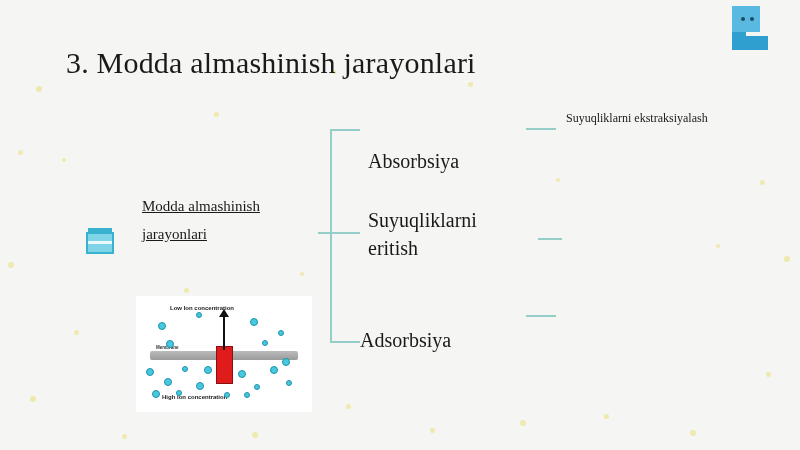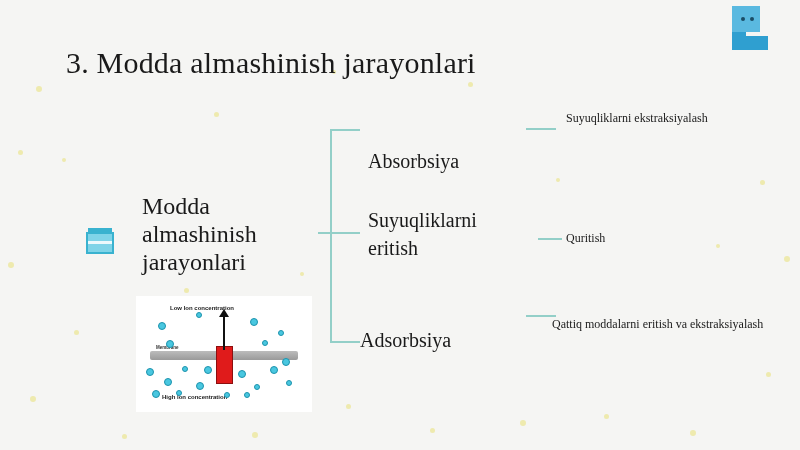--- a/index.html
+++ b/index.html
@@ -92,23 +92,24 @@
     width: 24px; height: 3px;
     background: #ffffff;
     opacity: .85;
   }
 
   .root-label {
     position: absolute;
     left: 142px;
     top: 192px;
     width: 150px;
-    font-size: 24px;
+    font-size: 15px;
     line-height: 28px;
     color: #1a1a1a;
+    text-decoration: underline;
   }
 
   
   .mid-label {
     position: absolute;
     font-size: 20px;
     line-height: 28px;
     color: #1a1a1a;
   }
   .mid-1 { left: 368px; top: 114px; margin-top: 33px; }
@@ -255,22 +256,20 @@
     <div class="lid"></div>
     <div class="bar"></div>
   </div>
   <div class="root-label">Modda almashinish jarayonlari</div>
 
   <div class="mid-label mid-1">Absorbsiya</div>
   <div class="mid-label mid-2">Suyuqliklarni eritish</div>
   <div class="mid-label mid-3">Adsorbsiya</div>
 
   <div class="right-label r-1">Suyuqliklarni ekstraksiyalash</div>
-  <div class="right-label r-2">Quritish</div>
-  <div class="right-label r-3">Qattiq moddalarni eritish va ekstraksiyalash</div>
 
   <div class="diagram">
     <div class="cap cap-top">Low Ion concentration</div>
     <div class="cap cap-mem">Membrane</div>
     <div class="membrane"></div>
     <div class="channel"></div>
     <div class="arrow"></div>
     <div class="cap cap-bot">High Ion concentration</div>
 
     <div class="ion" style="left:22px;top:26px;"></div>

